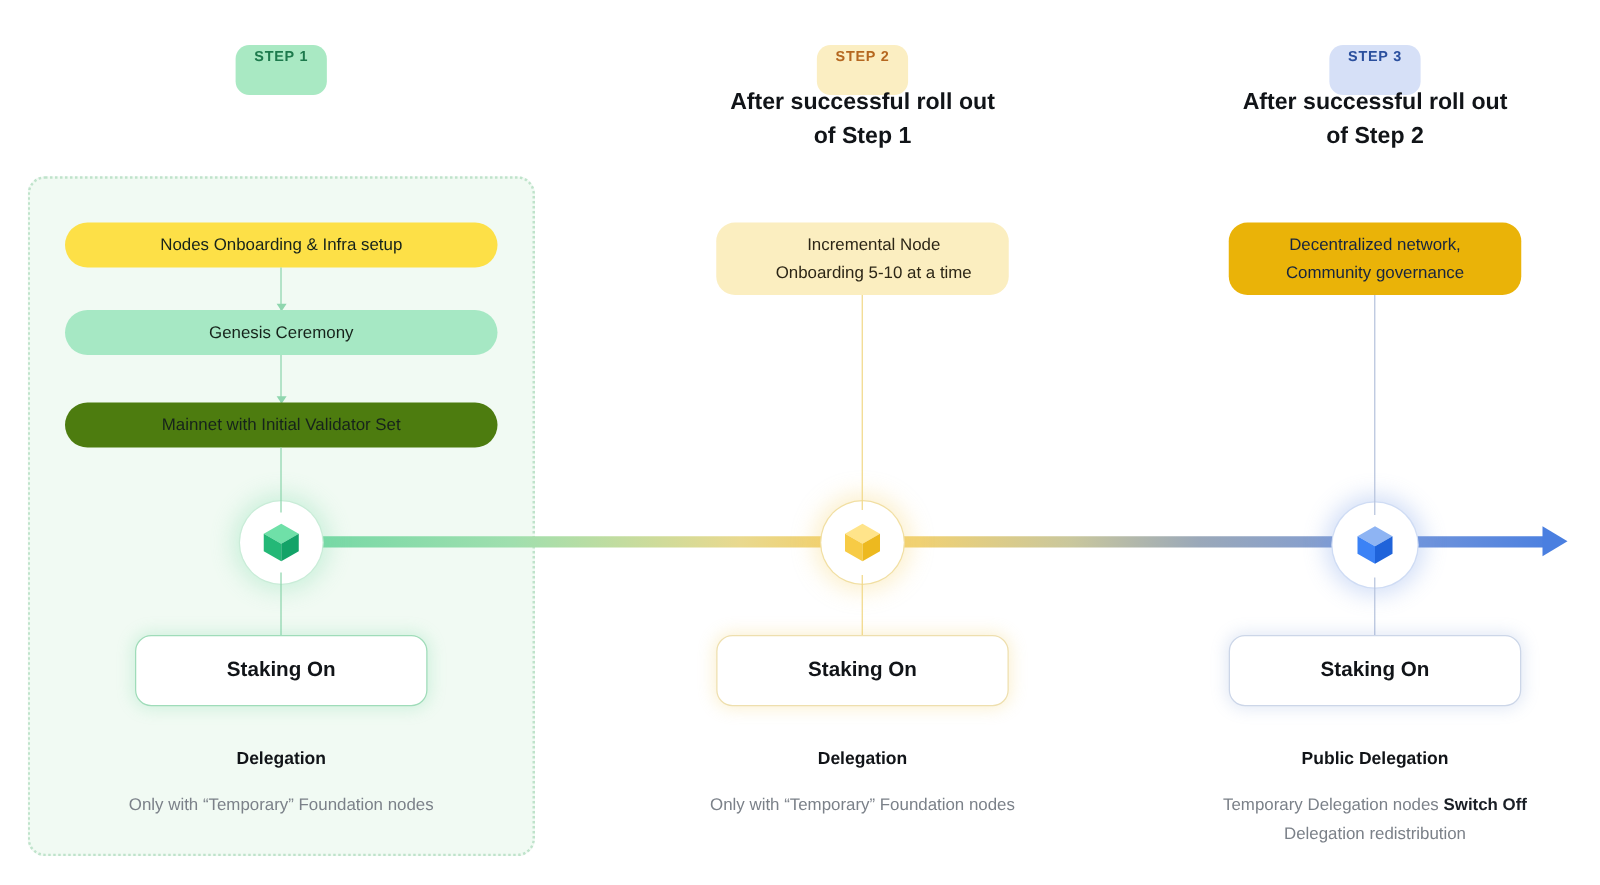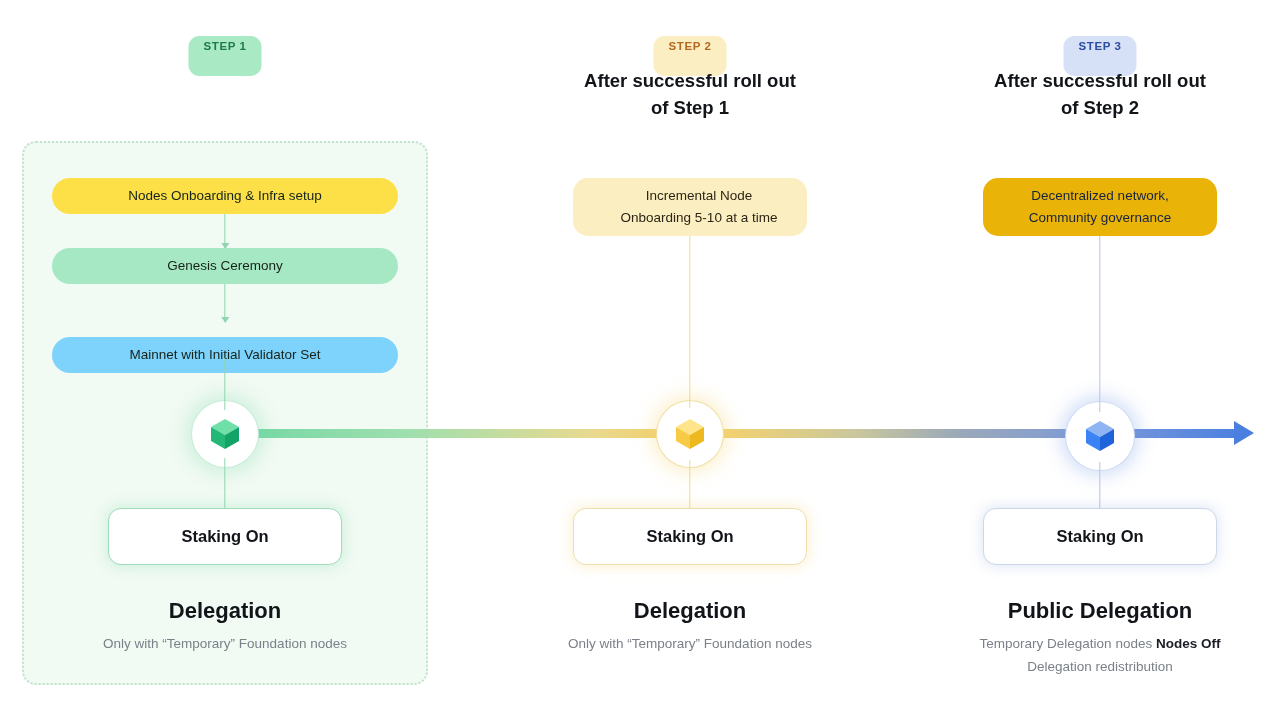--- a/index.html
+++ b/index.html
@@ -85,21 +85,21 @@
     border-radius: 18px;
     display: flex;
     align-items: center;
     justify-content: center;
     font-size: 13.5px;
     color: #16231b;
     line-height: 1.2;
   }
   .pill-a { top: 178px; background: #fde047; }
   .pill-b { top: 248px; background: #a6e8c4; }
-  .pill-c { top: 337px; background: #7dd3fc; }
+  .pill-c { top: 322px; background: #4d7c0f; }
 
   
   .vconn {
     position: absolute;
     left: 50%;
     width: 1.4px;
     background: #8fd6ae;
     transform: translateX(-50%);
   }
   .vconn.a { top: 214px; height: 34px; }
@@ -223,21 +223,21 @@
   .staking.yellow { border: 1.3px solid #eedfae; box-shadow: 0 0 13px 2px rgba(242,210,110,0.30); }
   .staking.blue   { border: 1.3px solid #ccd6e8; box-shadow: 0 0 13px 2px rgba(120,150,210,0.22); }
 
   
   .caption-title {
     position: absolute;
     top: 598px;
     left: 0;
     width: 100%;
     text-align: center;
-    font-size: 22px;
+    font-size: 14px;
     font-weight: bold;
     color: #111418;
   }
   .caption-sub {
     position: absolute;
     top: 632px;
     left: 0;
     width: 100%;
     text-align: center;
     font-size: 13.5px;
@@ -349,18 +349,18 @@
       </span>
     </div>
 
     <div class="stem blue-top"></div>
     <div class="stem blue-bot"></div>
 
     <div class="staking blue">Staking On</div>
 
     <div class="caption-title">Public Delegation</div>
     <div class="caption-sub">
-      <span class="line"><span>Temporary Delegation nodes </span><strong>Nodes Off</strong></span>
+      <span class="line"><span>Temporary Delegation nodes </span><strong>Switch Off</strong></span>
       <span class="line">Delegation redistribution</span>
     </div>
   </div>
 
 </div>
 
 </body></html>

